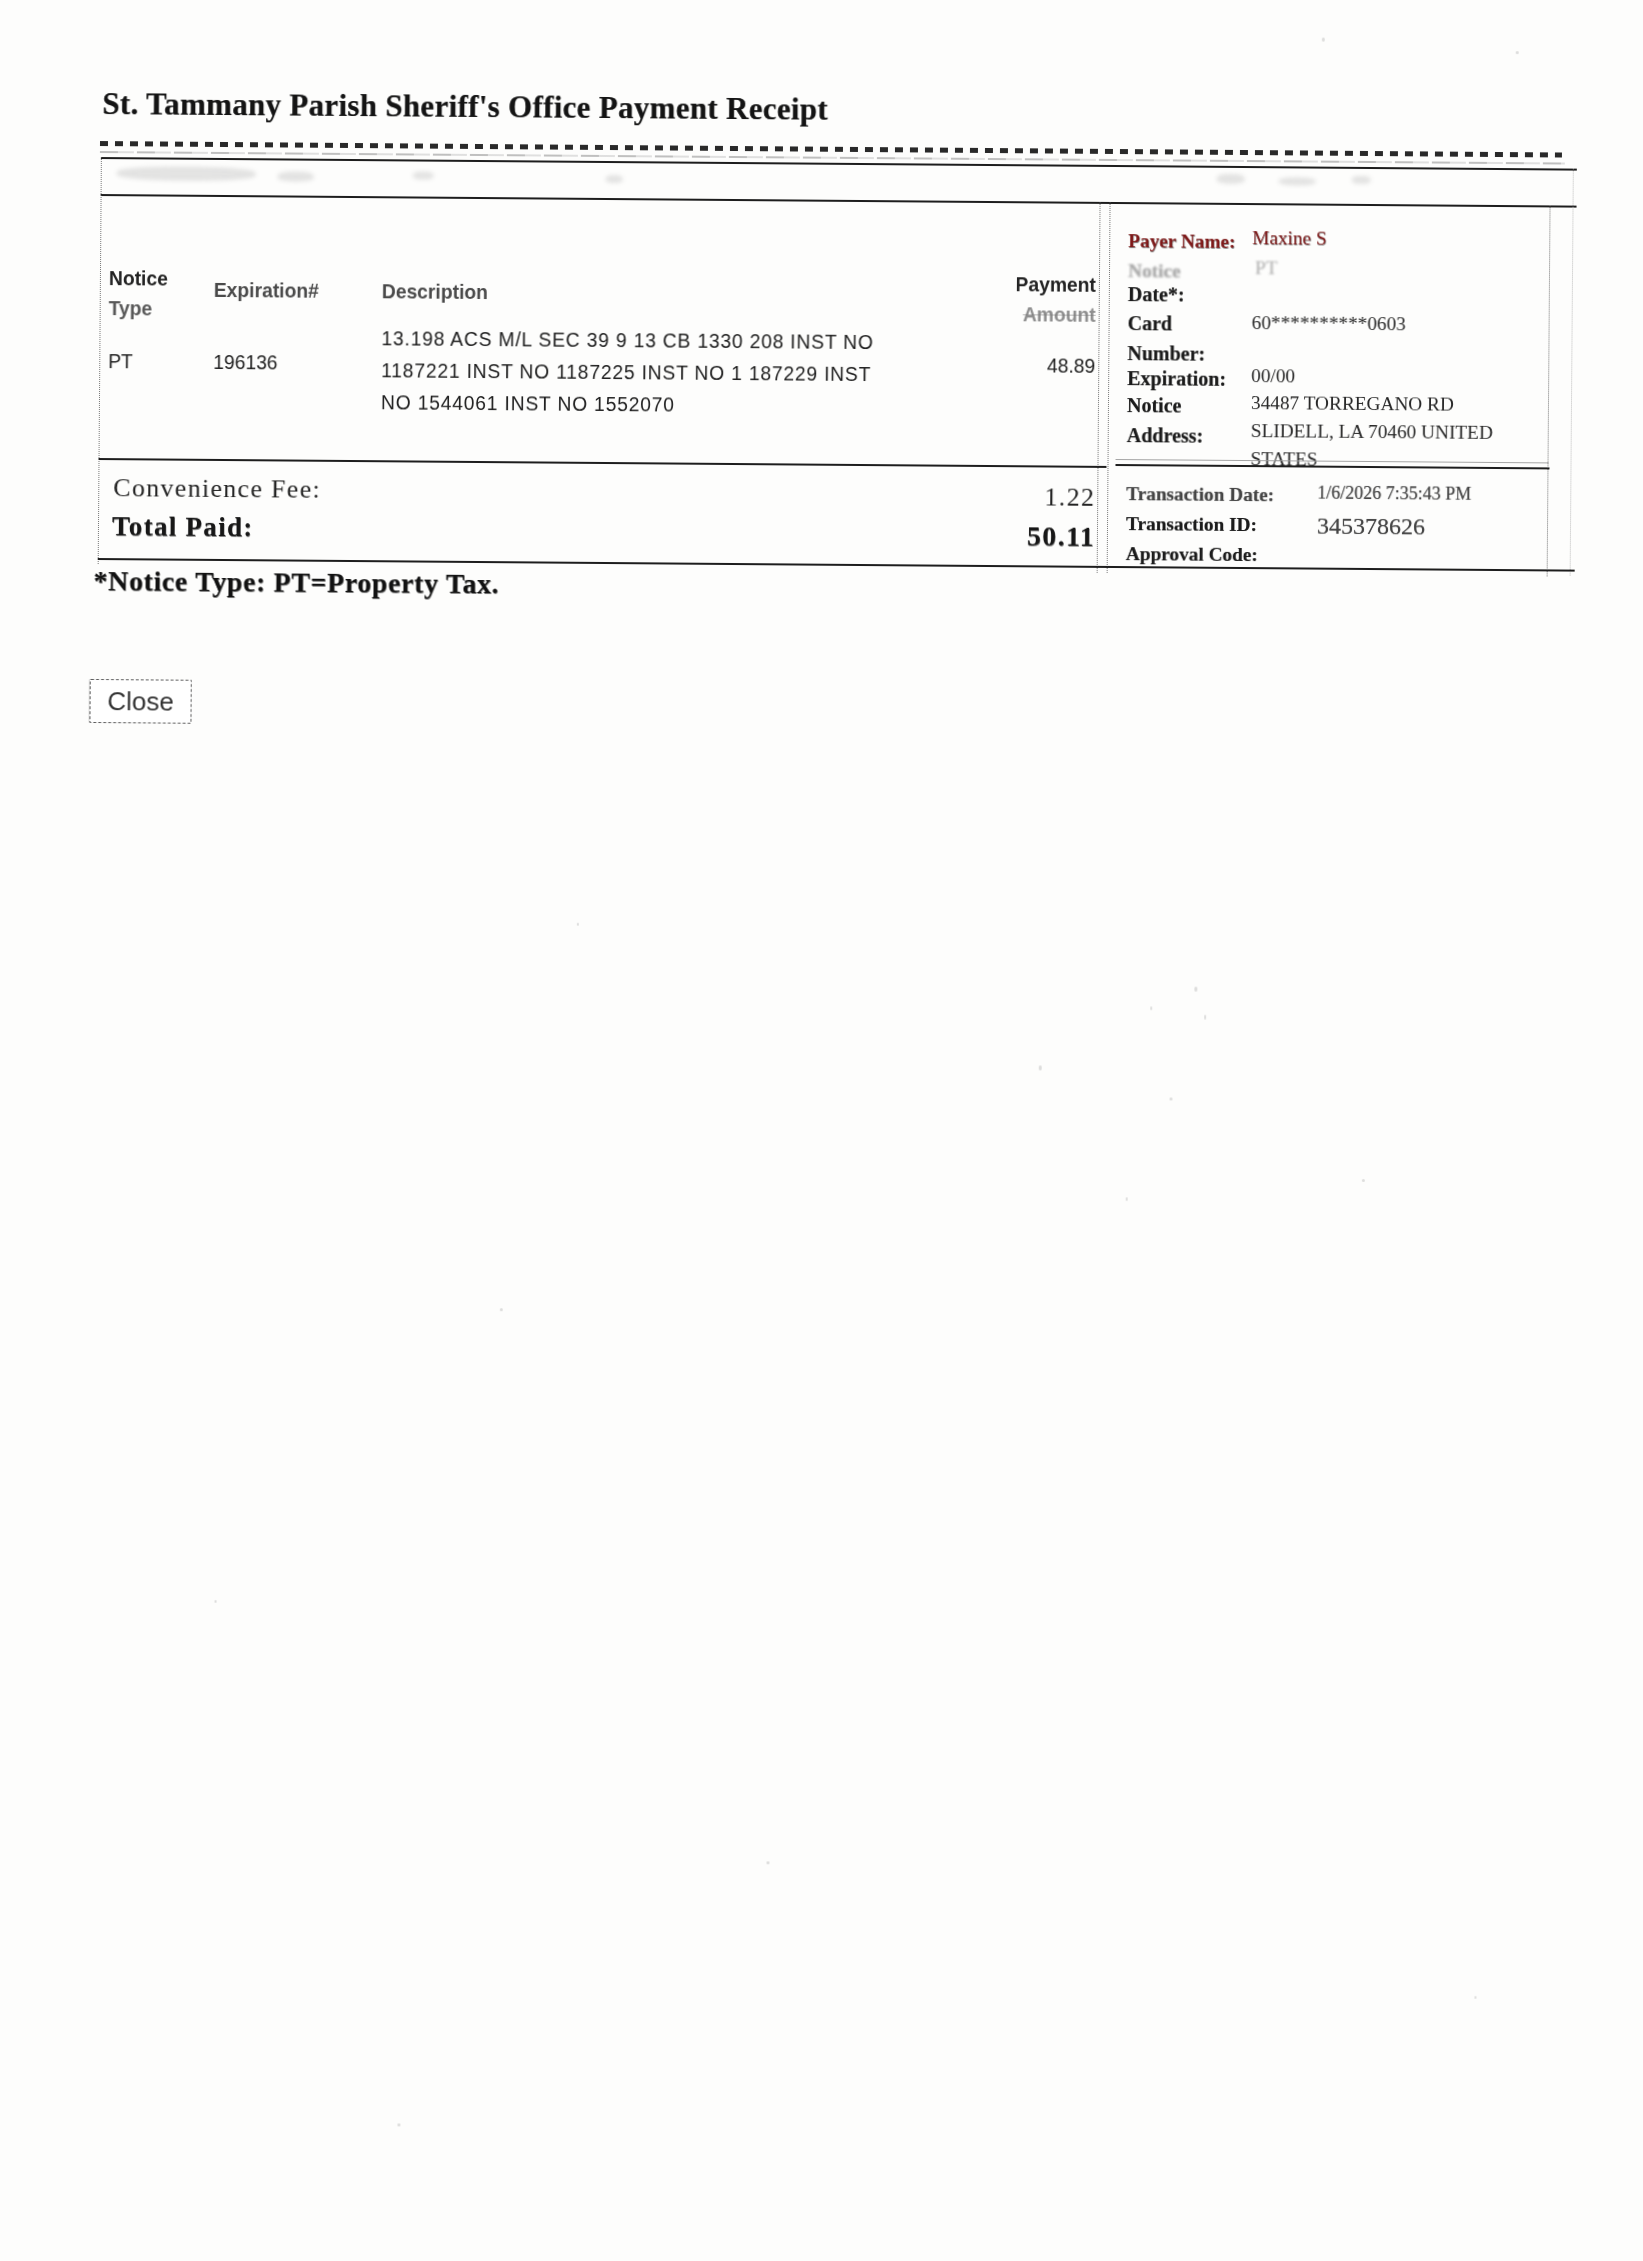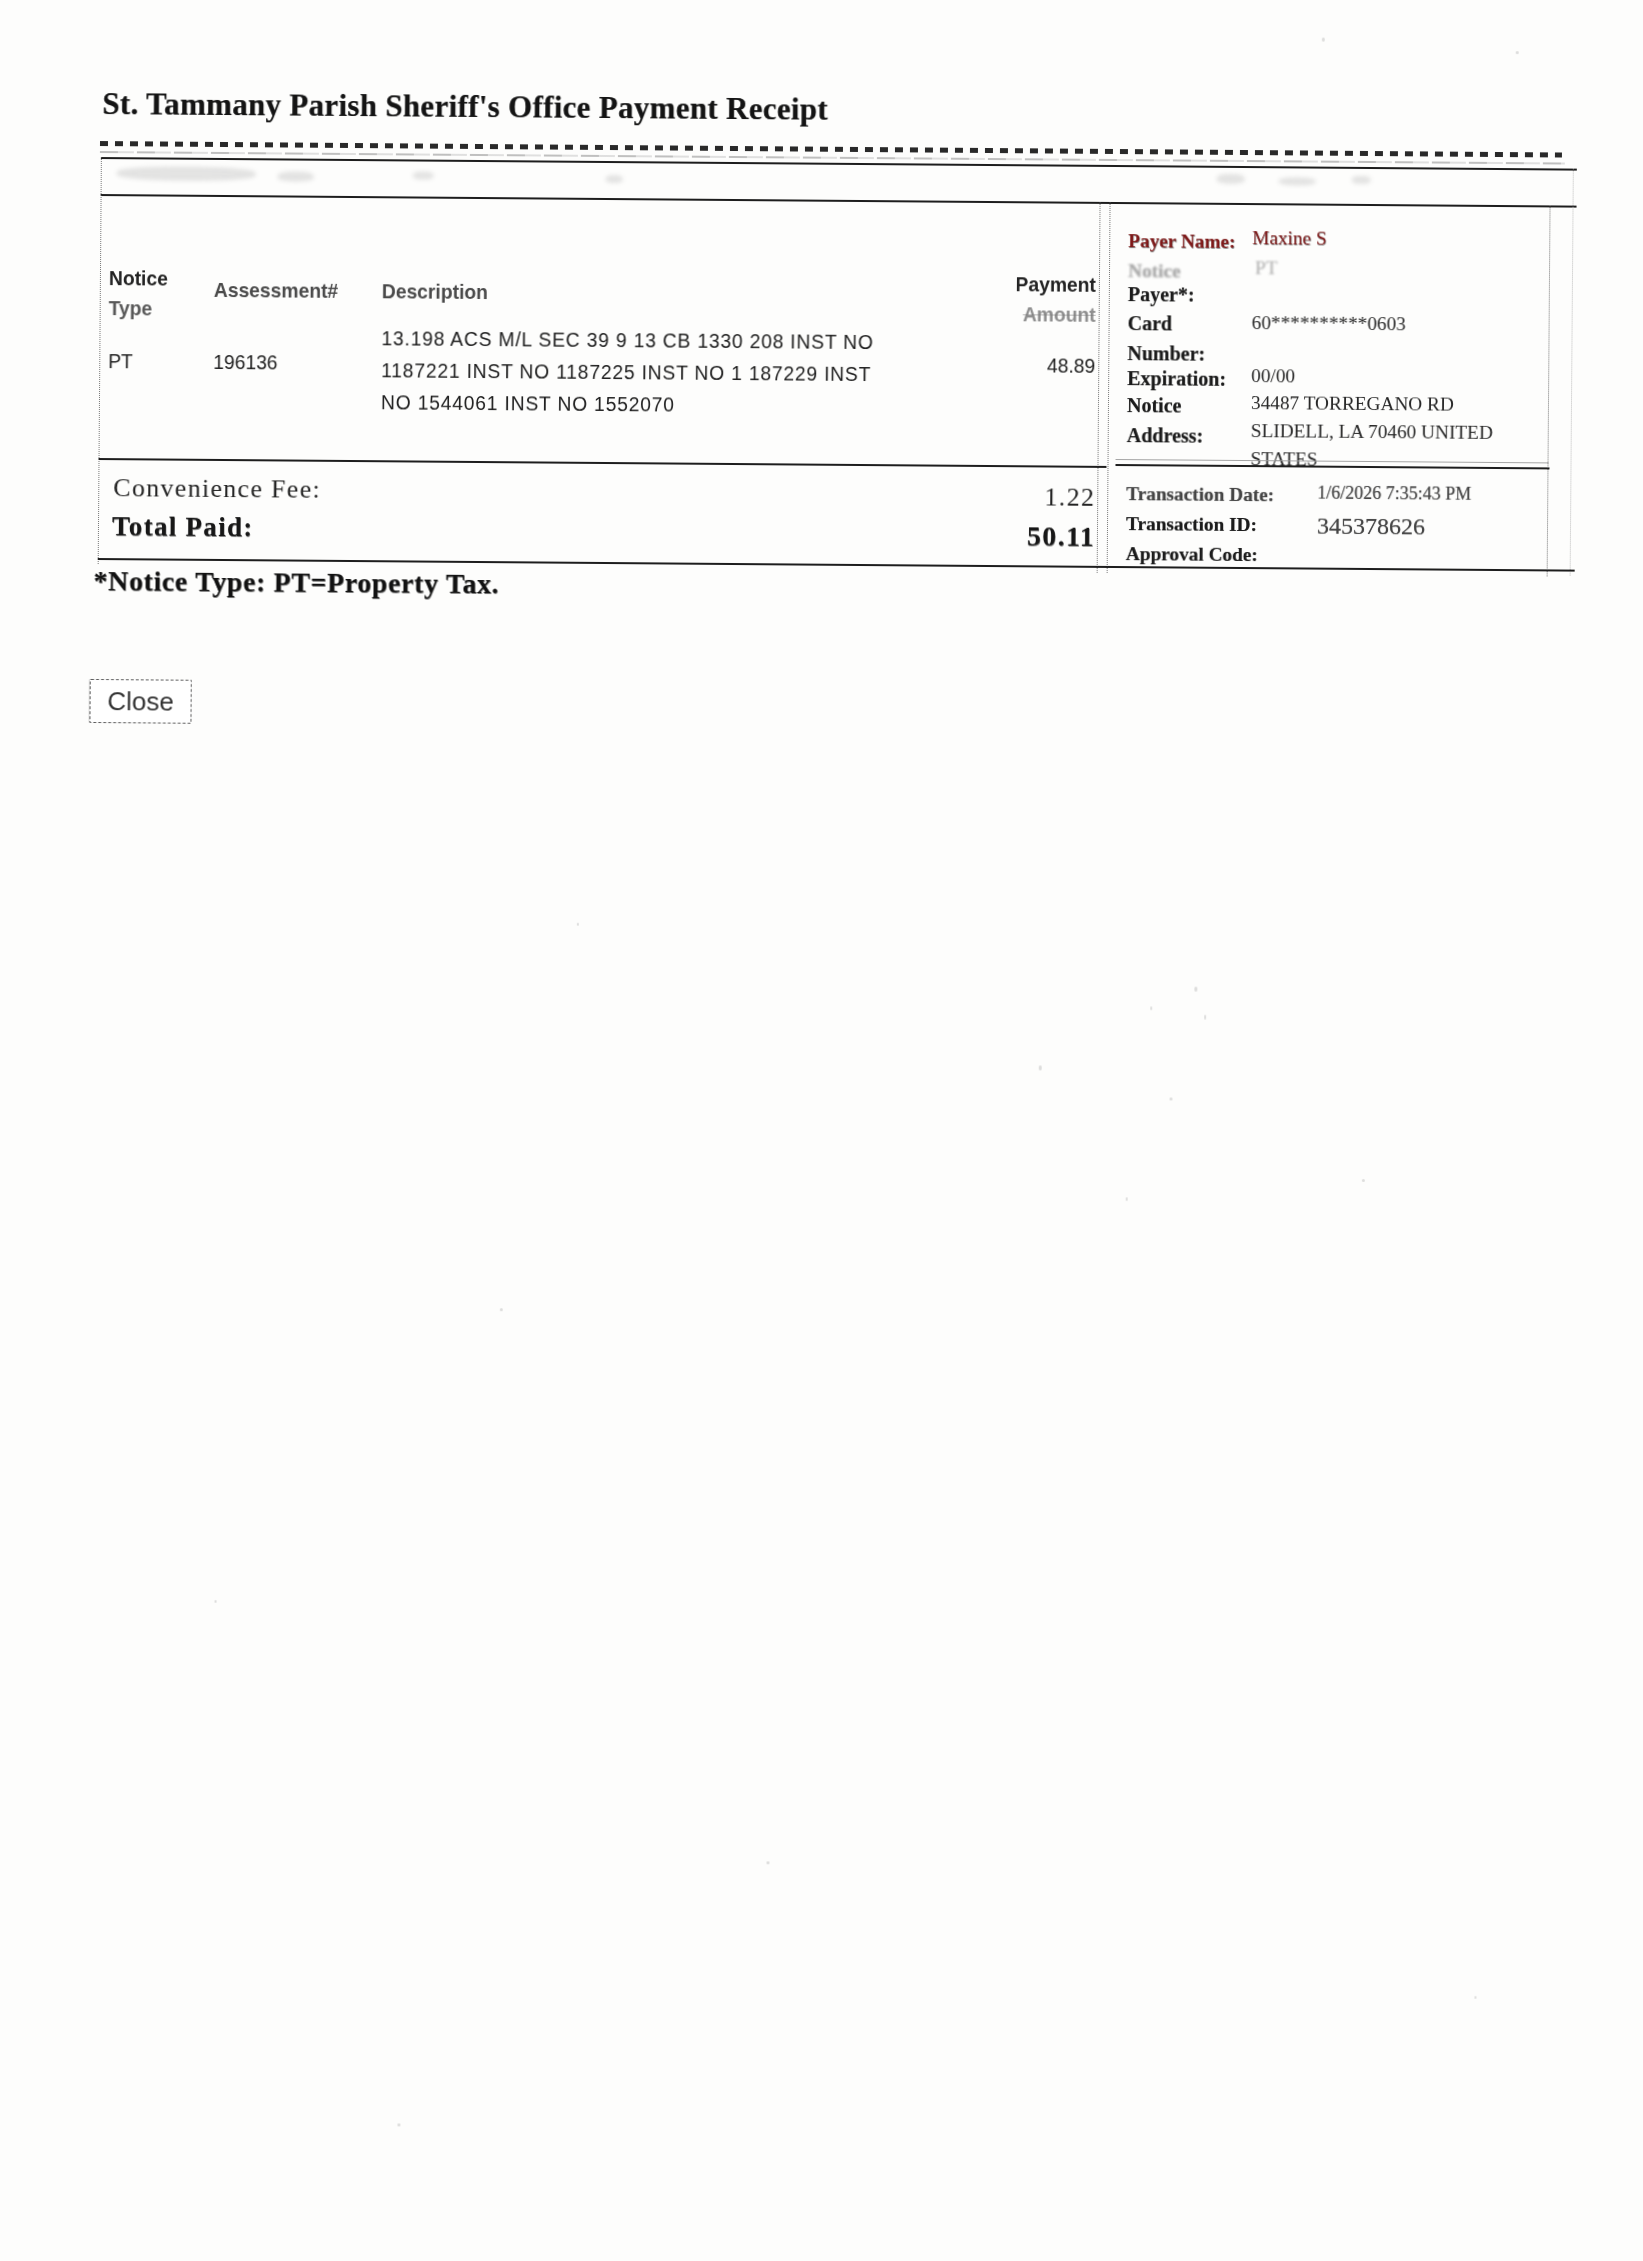--- a/index.html
+++ b/index.html
@@ -72,21 +72,21 @@
   <div class="vline" style="left:101px;top:157px;height:407px;"></div>
   <div class="vline" style="left:1100px;top:194px;height:371px;"></div>
   <div class="vline" style="left:1110px;top:194px;height:371px;"></div>
   <div class="vline" style="left:1550px;top:194px;height:371px;"></div>
   <div class="vline vfaint" style="left:1573px;top:157px;height:407px;"></div>
 
   <div class="abs sans b th" style="left:110px;top:264px;">
     <div>Notice</div>
     <div class="dim2">Type</div>
   </div>
-  <div class="abs sans b th dim" style="left:215px;top:275px;">Assessment#</div>
+  <div class="abs sans b th dim" style="left:215px;top:275px;">Expiration#</div>
   <div class="abs sans b th dim" style="left:383px;top:275px;">Description</div>
   <div class="abs sans b th right" style="left:915px;top:263px;width:182px;">
     <div>Payment</div>
     <div class="faintline">Amount</div>
   </div>
 
   <div class="abs sans td" style="left:110px;top:351px;">PT</div>
   <div class="abs sans td" style="left:215px;top:351px;">196136</div>
   <div class="abs sans td desc" style="left:383px;top:321px;">13.198 ACS M/L SEC 39 9 13 CB 1330 208 INST NO 1187221 INST NO 1187225 INST NO 1 187229 INST NO 1544061 INST NO 1552070</div>
   <div class="abs sans td right" style="left:931px;top:348px;width:166px;">48.89</div>
@@ -96,21 +96,21 @@
   <div class="abs serif fee right" style="left:933px;top:475px;width:165px;">1.22</div>
   <div class="abs serif b total" style="left:115px;top:511px;">Total Paid:</div>
   <div class="abs serif b total right" style="left:932px;top:513px;width:166px;font-size:28px;">50.11</div>
   <div class="rule" style="left:101px;top:558px;width:1477px;"></div>
 
   <div class="abs serif b label fuzzy2" style="left:1129px;top:218px;font-size:19.3px;">Payer Name:</div>
   <div class="abs serif val fuzzy2" style="left:1253px;top:218px;">Maxine S</div>
 
   <div class="abs serif b label faint" style="left:1129px;top:248px;font-size:19.3px;">Notice</div>
   <div class="abs serif val faint" style="left:1256px;top:248px;">PT</div>
-  <div class="abs serif b label" style="left:1129px;top:271px;">Payer*:</div>
+  <div class="abs serif b label" style="left:1129px;top:271px;">Date*:</div>
 
   <div class="abs serif b label" style="left:1129px;top:300px;">
     <div>Card</div>
     <div>Number:</div>
   </div>
   <div class="abs serif val" style="left:1253px;top:303px;">60**********0603</div>
 
   <div class="abs serif b label" style="left:1129px;top:355px;text-align:right;">Expiration:</div>
   <div class="abs serif val" style="left:1253px;top:356px;">00/00</div>
 

